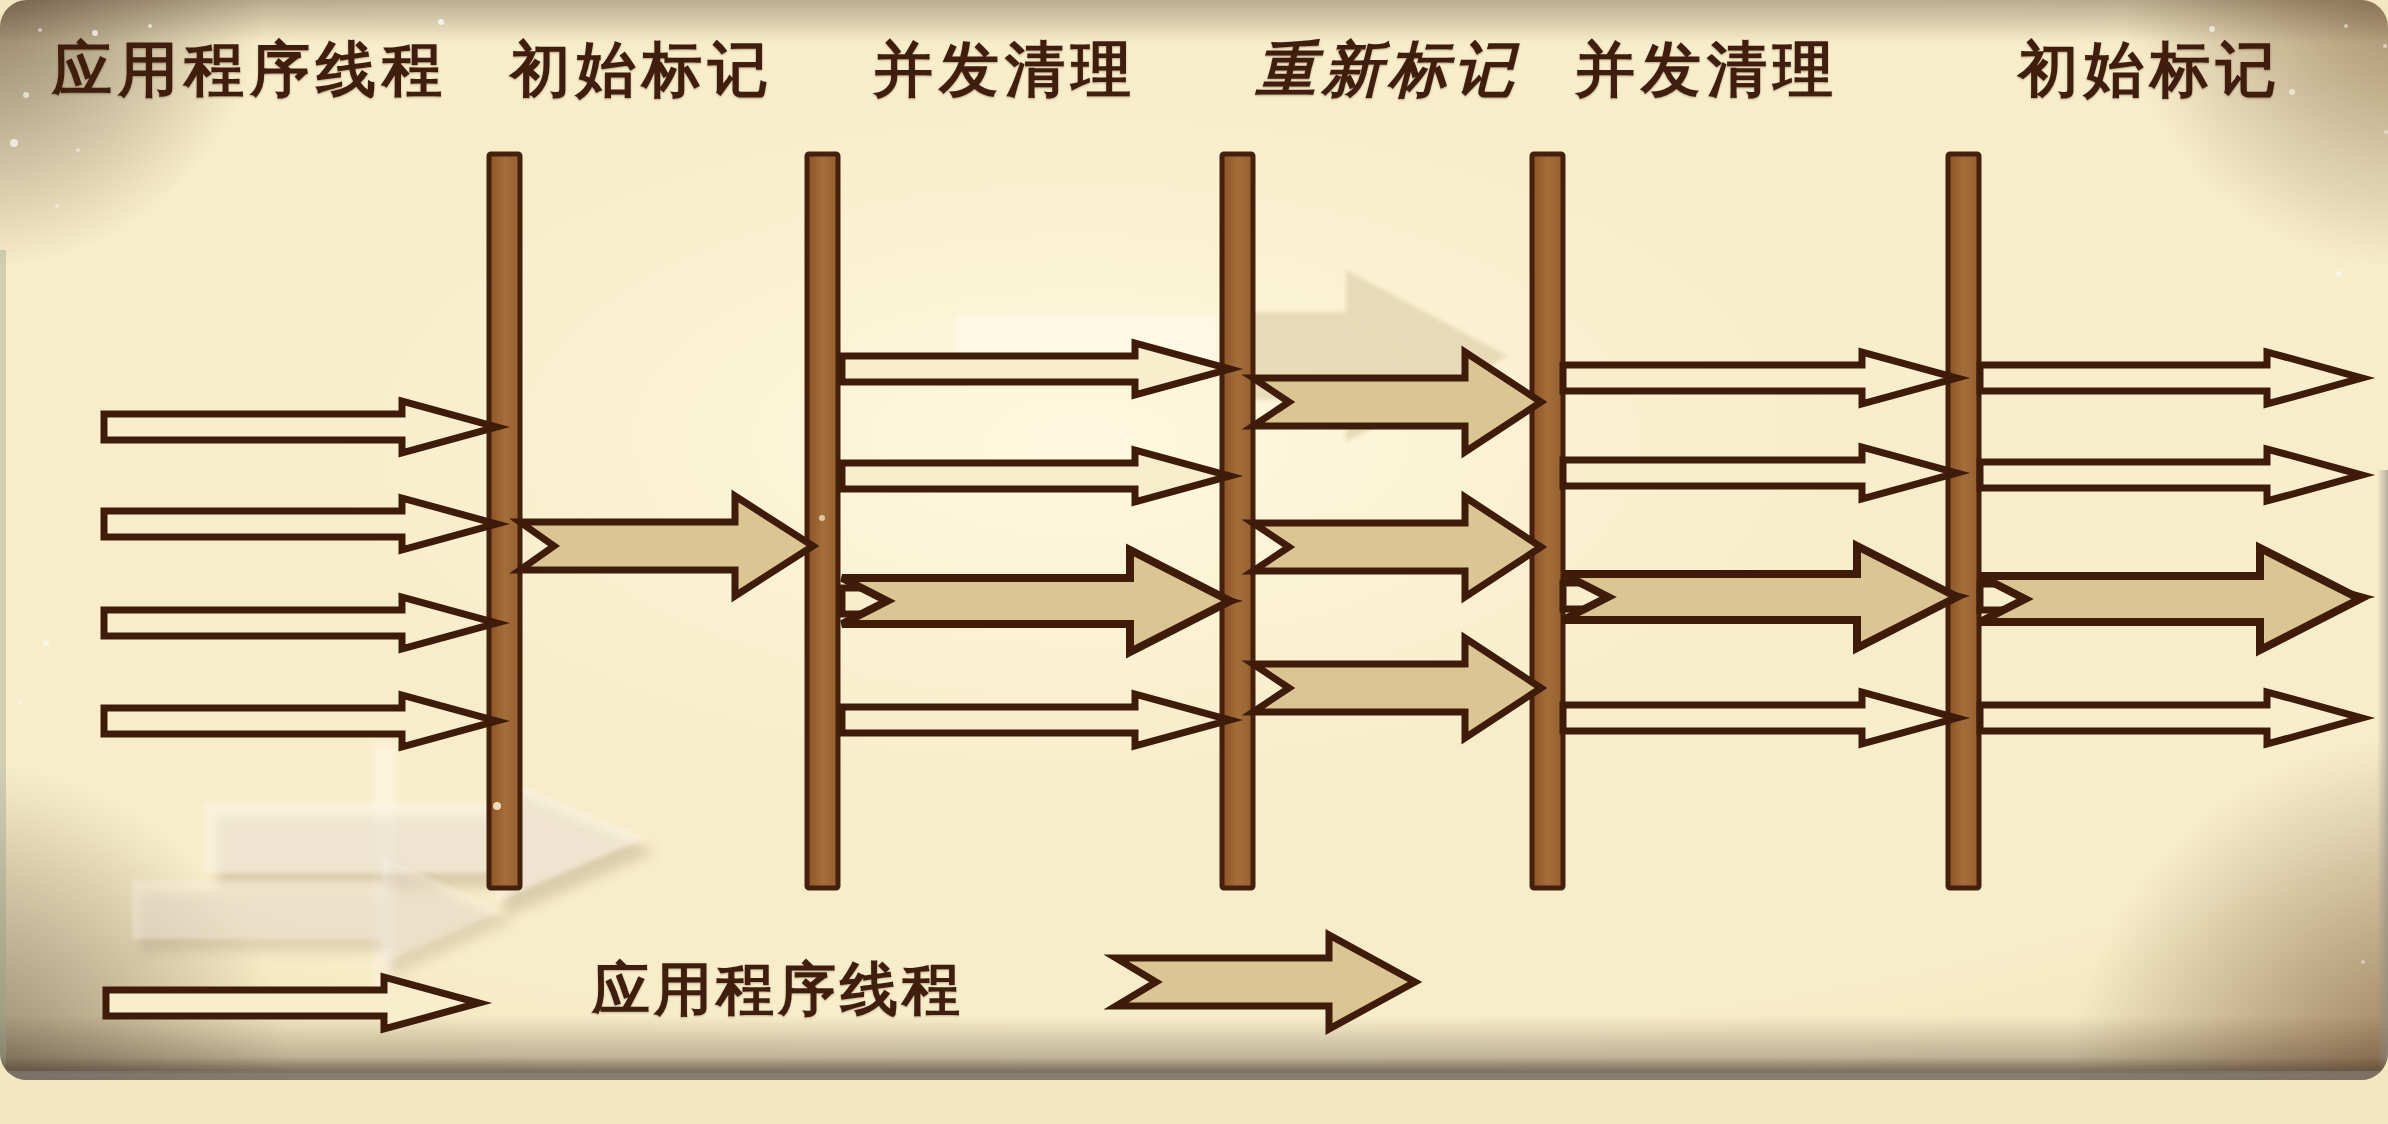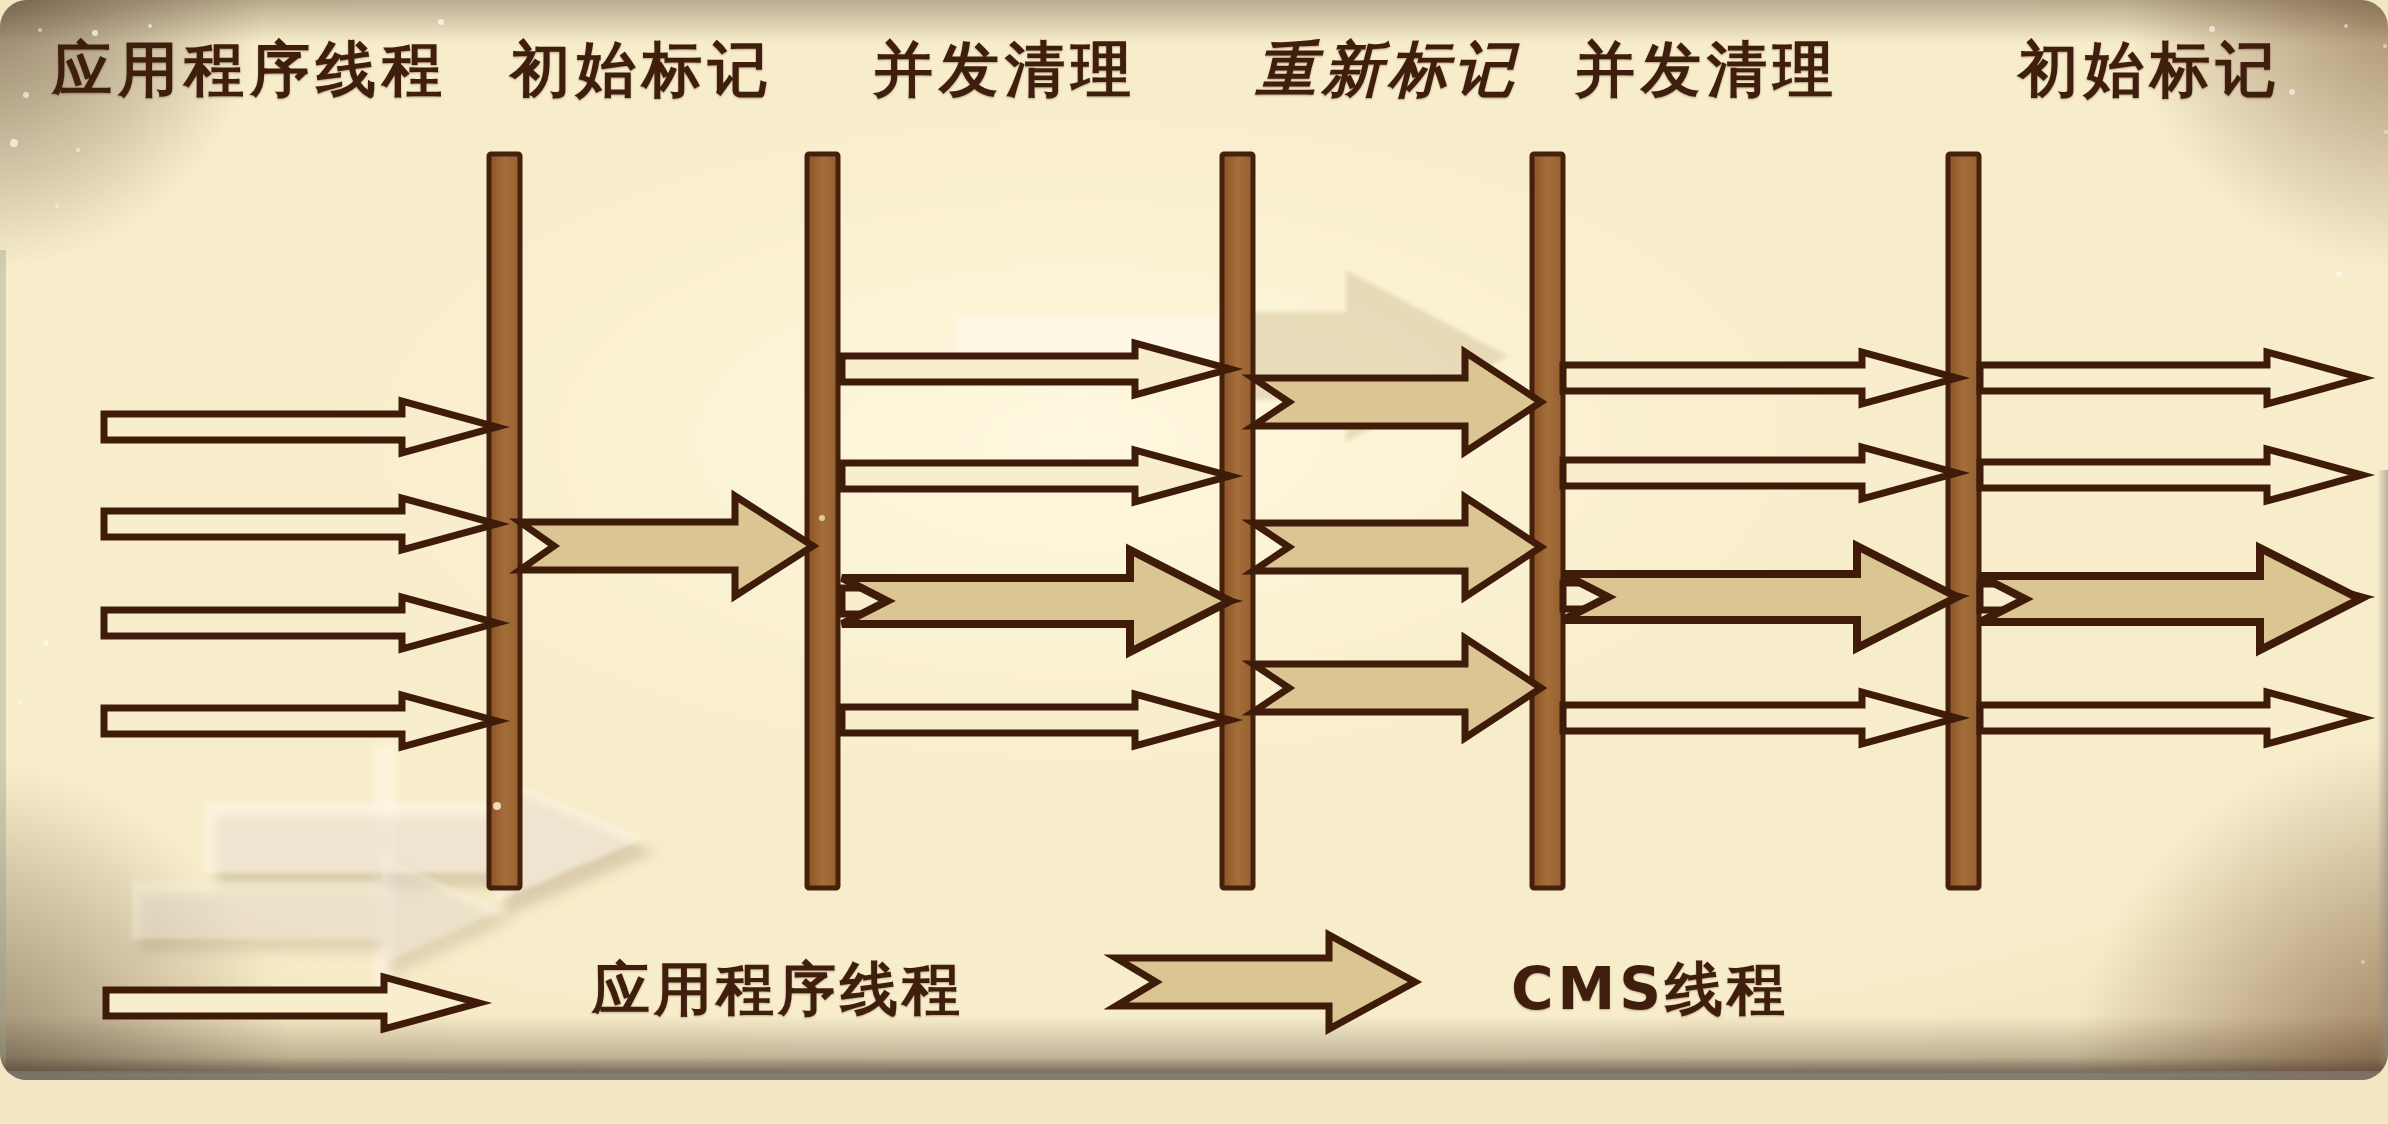--- a/index.html
+++ b/index.html
@@ -130,19 +130,18 @@
   <div id="phaseLabels">
       <div class="phase-label" style="left: 250px; color: rgb(63, 30, 13);">应用程序线程</div>
       <div class="phase-label" style="left: 642px; color: rgb(63, 30, 13); text-align: center;">初始标记</div>
       <div class="phase-label" style="left: 1005px; color: rgb(63, 30, 13);">并发清理</div>
       <div class="phase-label" style="left: 1388px; color: rgb(63, 30, 13); font-style: italic;">重新标记</div>
       <div class="phase-label" style="left: 1707px; color: rgb(63, 30, 13);">并发清理</div>
       <div class="phase-label" style="left: 2150px; color: rgb(63, 30, 13);">初始标记</div>
     </div>
 
   <div class="legend-label" id="legendAppLabel" style="left: 778px; top: 990px; color: rgb(63, 30, 13);">应用程序线程</div>
-  <div class="legend-label" id="legendCmsLabel" style="left: 1650px; top: 990px; color: rgb(63, 30, 13);">CMS线程</div>
 
   <div class="edge-left"></div>
   <div class="edge-right"></div>
   <div class="edge-bottom-shadow"></div>
   <div class="edge-bottom"></div>
 </div>
 
 </body></html>

